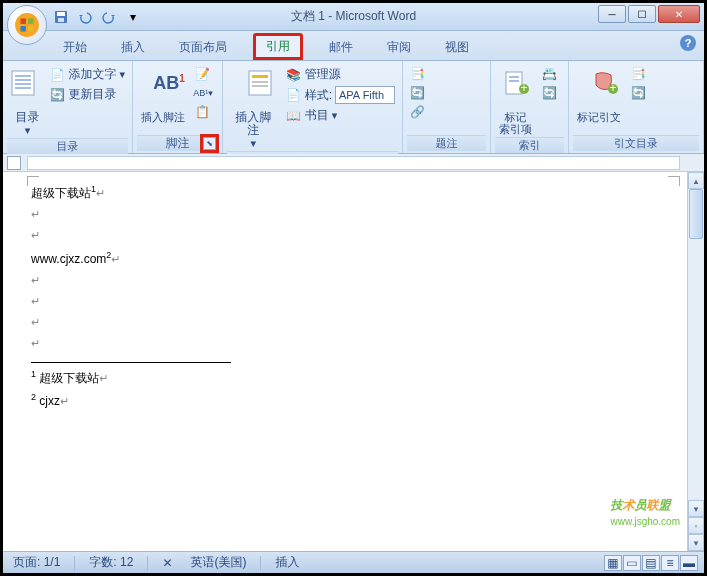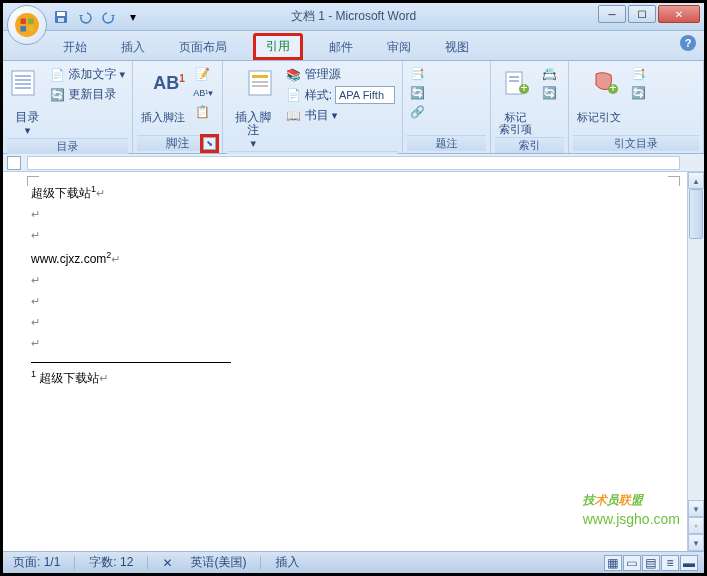--- a/index.html
+++ b/index.html
@@ -46,21 +46,21 @@
 .vscroll .arr{height:17px;background:linear-gradient(#f0f5fb,#d6e4f2);border:1px solid #b0c6e0;display:flex;align-items:center;justify-content:center;font-size:9px;color:#4a6a95}
 .vscroll .thumb{position:absolute;top:17px;left:1px;right:1px;height:50px;background:linear-gradient(90deg,#dce9f8,#c0d6ee);border:1px solid #9db8d8;border-radius:2px}
 .statusbar{height:22px;background:linear-gradient(#d6e4f4,#b8cee8);border-top:1px solid #9db8d8;display:flex;align-items:center;padding:0 6px;gap:10px;color:#2b4a7f;font-size:11px}
 .statusbar .sep{border-left:1px solid #9db8d8;height:14px}
 .status-item{padding:0 4px}
 .view-btns{margin-left:auto;display:flex;gap:1px}
 .view-btn{width:18px;height:16px;border:1px solid #8fa8c8;background:#e8f1fb;display:flex;align-items:center;justify-content:center}
 .watermark{position:absolute;right:24px;bottom:24px;font-size:26px;font-weight:bold;font-style:italic;pointer-events:none}
 .watermark .g{color:#6fbf3f}
 .watermark .o{color:#f39a2b}
-.watermark .sub{font-size:14px;color:#6fbf3f;font-weight:normal;display:block;text-align:right;font-style:normal}
+.watermark .sub{font-size:10px;color:#6fbf3f;font-weight:normal;display:block;text-align:right;font-style:normal}
 .corner{position:absolute;width:12px;height:10px}
 .corner.tl{left:24px;top:4px;border-left:1px solid #aaa;border-top:1px solid #aaa}
 .corner.tr{right:24px;top:4px;border-right:1px solid #aaa;border-top:1px solid #aaa}
 </style>
 </head>
 <body>
 
 <div class="window">
   <div class="titlebar">
     <div class="office-btn">
@@ -275,20 +275,21 @@
       <p><span>超级下载站</span><span class="sup">1</span><span class="para-mark">↵</span></p>
       <p><span class="para-mark">↵</span></p>
       <p><span class="para-mark">↵</span></p>
       <p><span>www.cjxz.com</span><span class="sup">2</span><span class="para-mark">↵</span></p>
       <p><span class="para-mark">↵</span></p>
       <p><span class="para-mark">↵</span></p>
       <p><span class="para-mark">↵</span></p>
       <p><span class="para-mark">↵</span></p>
       <hr class="hr-line">
       <p class="footnote"><span class="sup">1</span> <span>超级下载站</span><span class="para-mark">↵</span></p>
+      <p class="footnote"><span class="sup">2</span> <span>cjxz</span><span class="para-mark">↵</span></p>
     </div>
     <div class="vscroll">
       <div class="arr">▴</div>
       <div class="thumb"></div>
       <div class="arr" style="position:absolute;bottom:34px;left:0;right:0">▾</div>
       <div class="arr" style="position:absolute;bottom:17px;left:0;right:0">◦</div>
       <div class="arr" style="position:absolute;bottom:0;left:0;right:0">▾</div>
     </div>
     <div class="watermark">
       <span class="g">技</span><span class="o">术</span><span class="g">员</span><span class="o">联</span><span class="g">盟</span>

